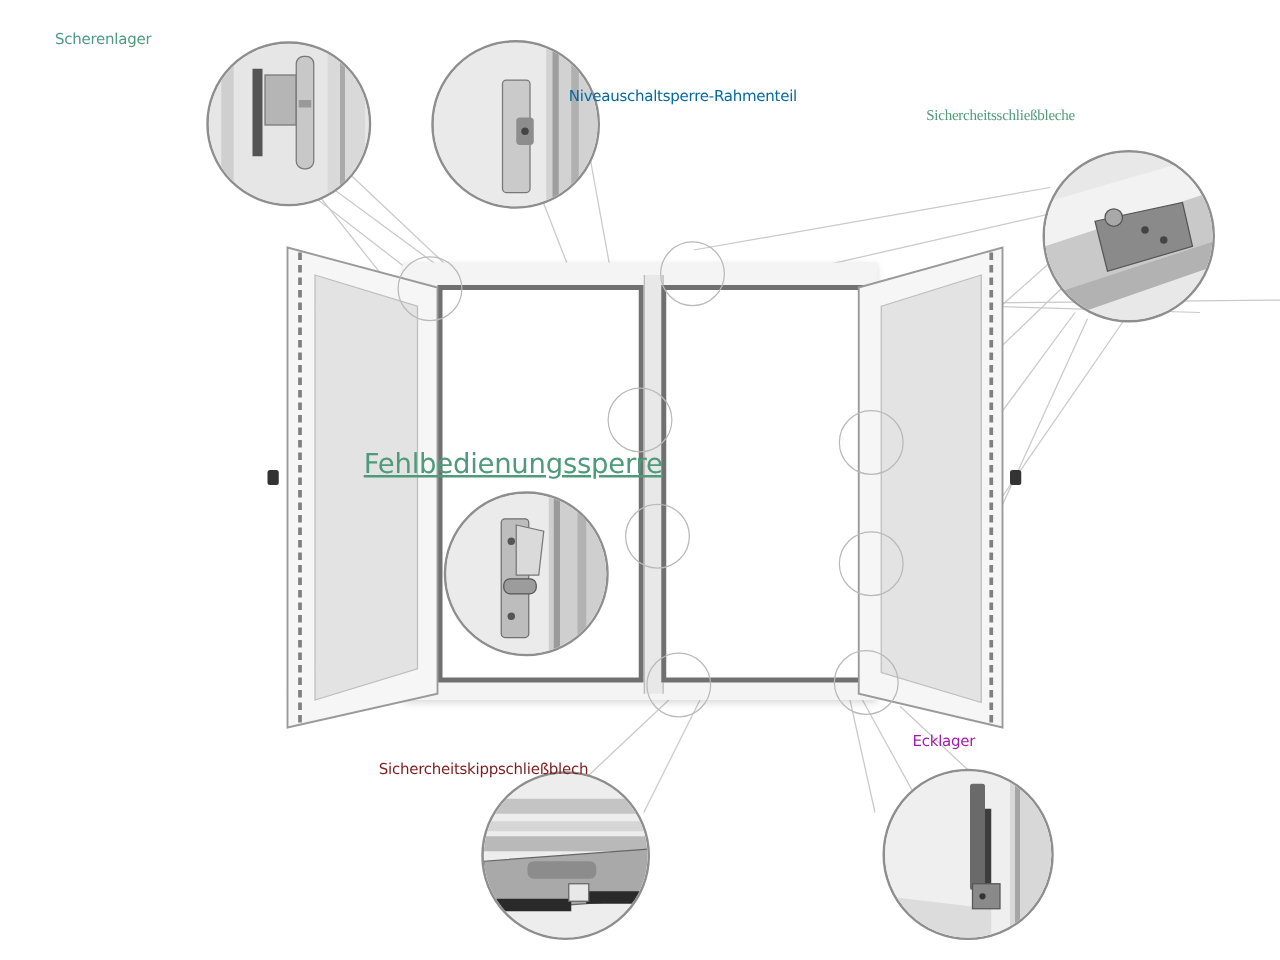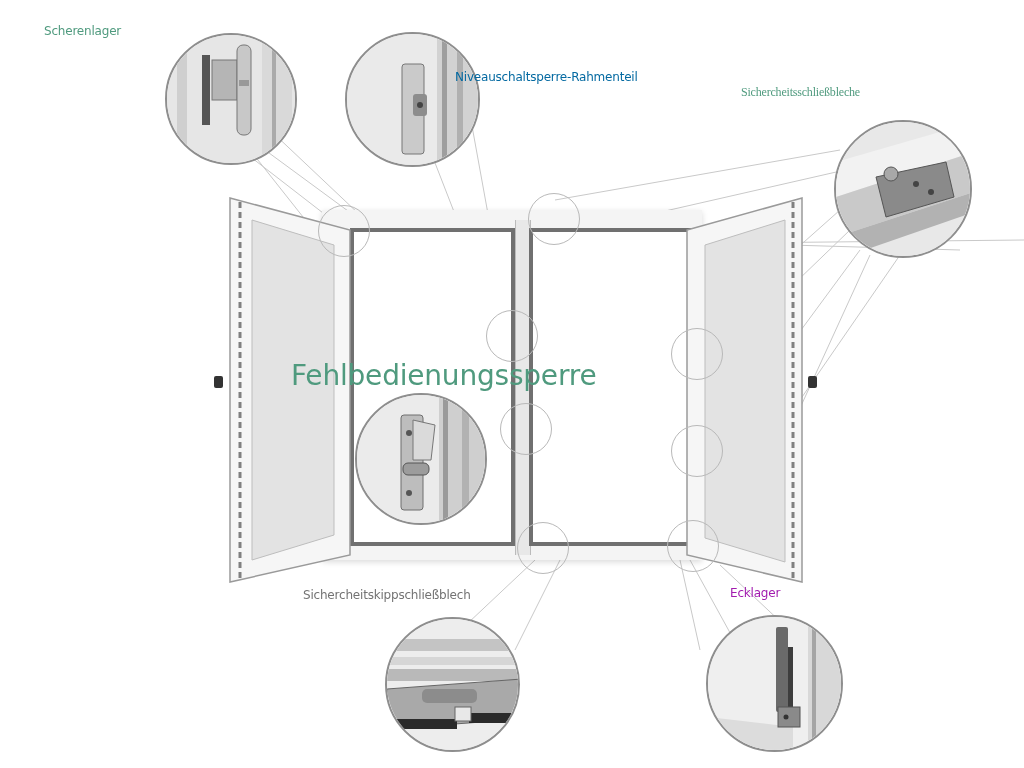--- a/index.html
+++ b/index.html
@@ -158,15 +158,15 @@
     <rect x="68" y="10" width="12" height="85" rx="2" fill="#6a6a6a"></rect>
     <rect x="80" y="30" width="5" height="60" fill="#3d3d3d"></rect>
     <rect x="70" y="90" width="22" height="20" fill="#8a8a8a" stroke="#555"></rect>
     <circle cx="78" cy="100" r="2.5" fill="#333"></circle>
   </svg>
 </div>
 
 <div class="label" style="left:44px; top:24px; color:#4f9a7e;">Scherenlager</div>
 <div class="label" style="left:455px; top:30px; color:#0369a1;margin-top:40px;">Niveauschaltsperre-Rahmenteil</div>
 <div class="label" style="left:741px; top:85px; color:#4f9a7e;font-family:Liberation Serif, serif;">Sichercheitsschließbleche</div>
-<div class="label" style="left:291px; top:359px; font-size:28px; color:#4f9a7e;">Fehlbedienungssperre</div>
-<div class="label" style="left:303px; top:588px; color:#737373;">Sichercheitskippschließblech</div>
+<div class="label" style="left:291px; top:359px; font-size:22px; color:#4f9a7e;text-decoration:underline;">Fehlbedienungssperre</div>
+<div class="label" style="left:303px; top:608px; color:#7f1d1d;">Sichercheitskippschließblech</div>
 <div class="label" style="left:730px; top:586px; color:#a21caf;">Ecklager</div>
 
 </body></html>

